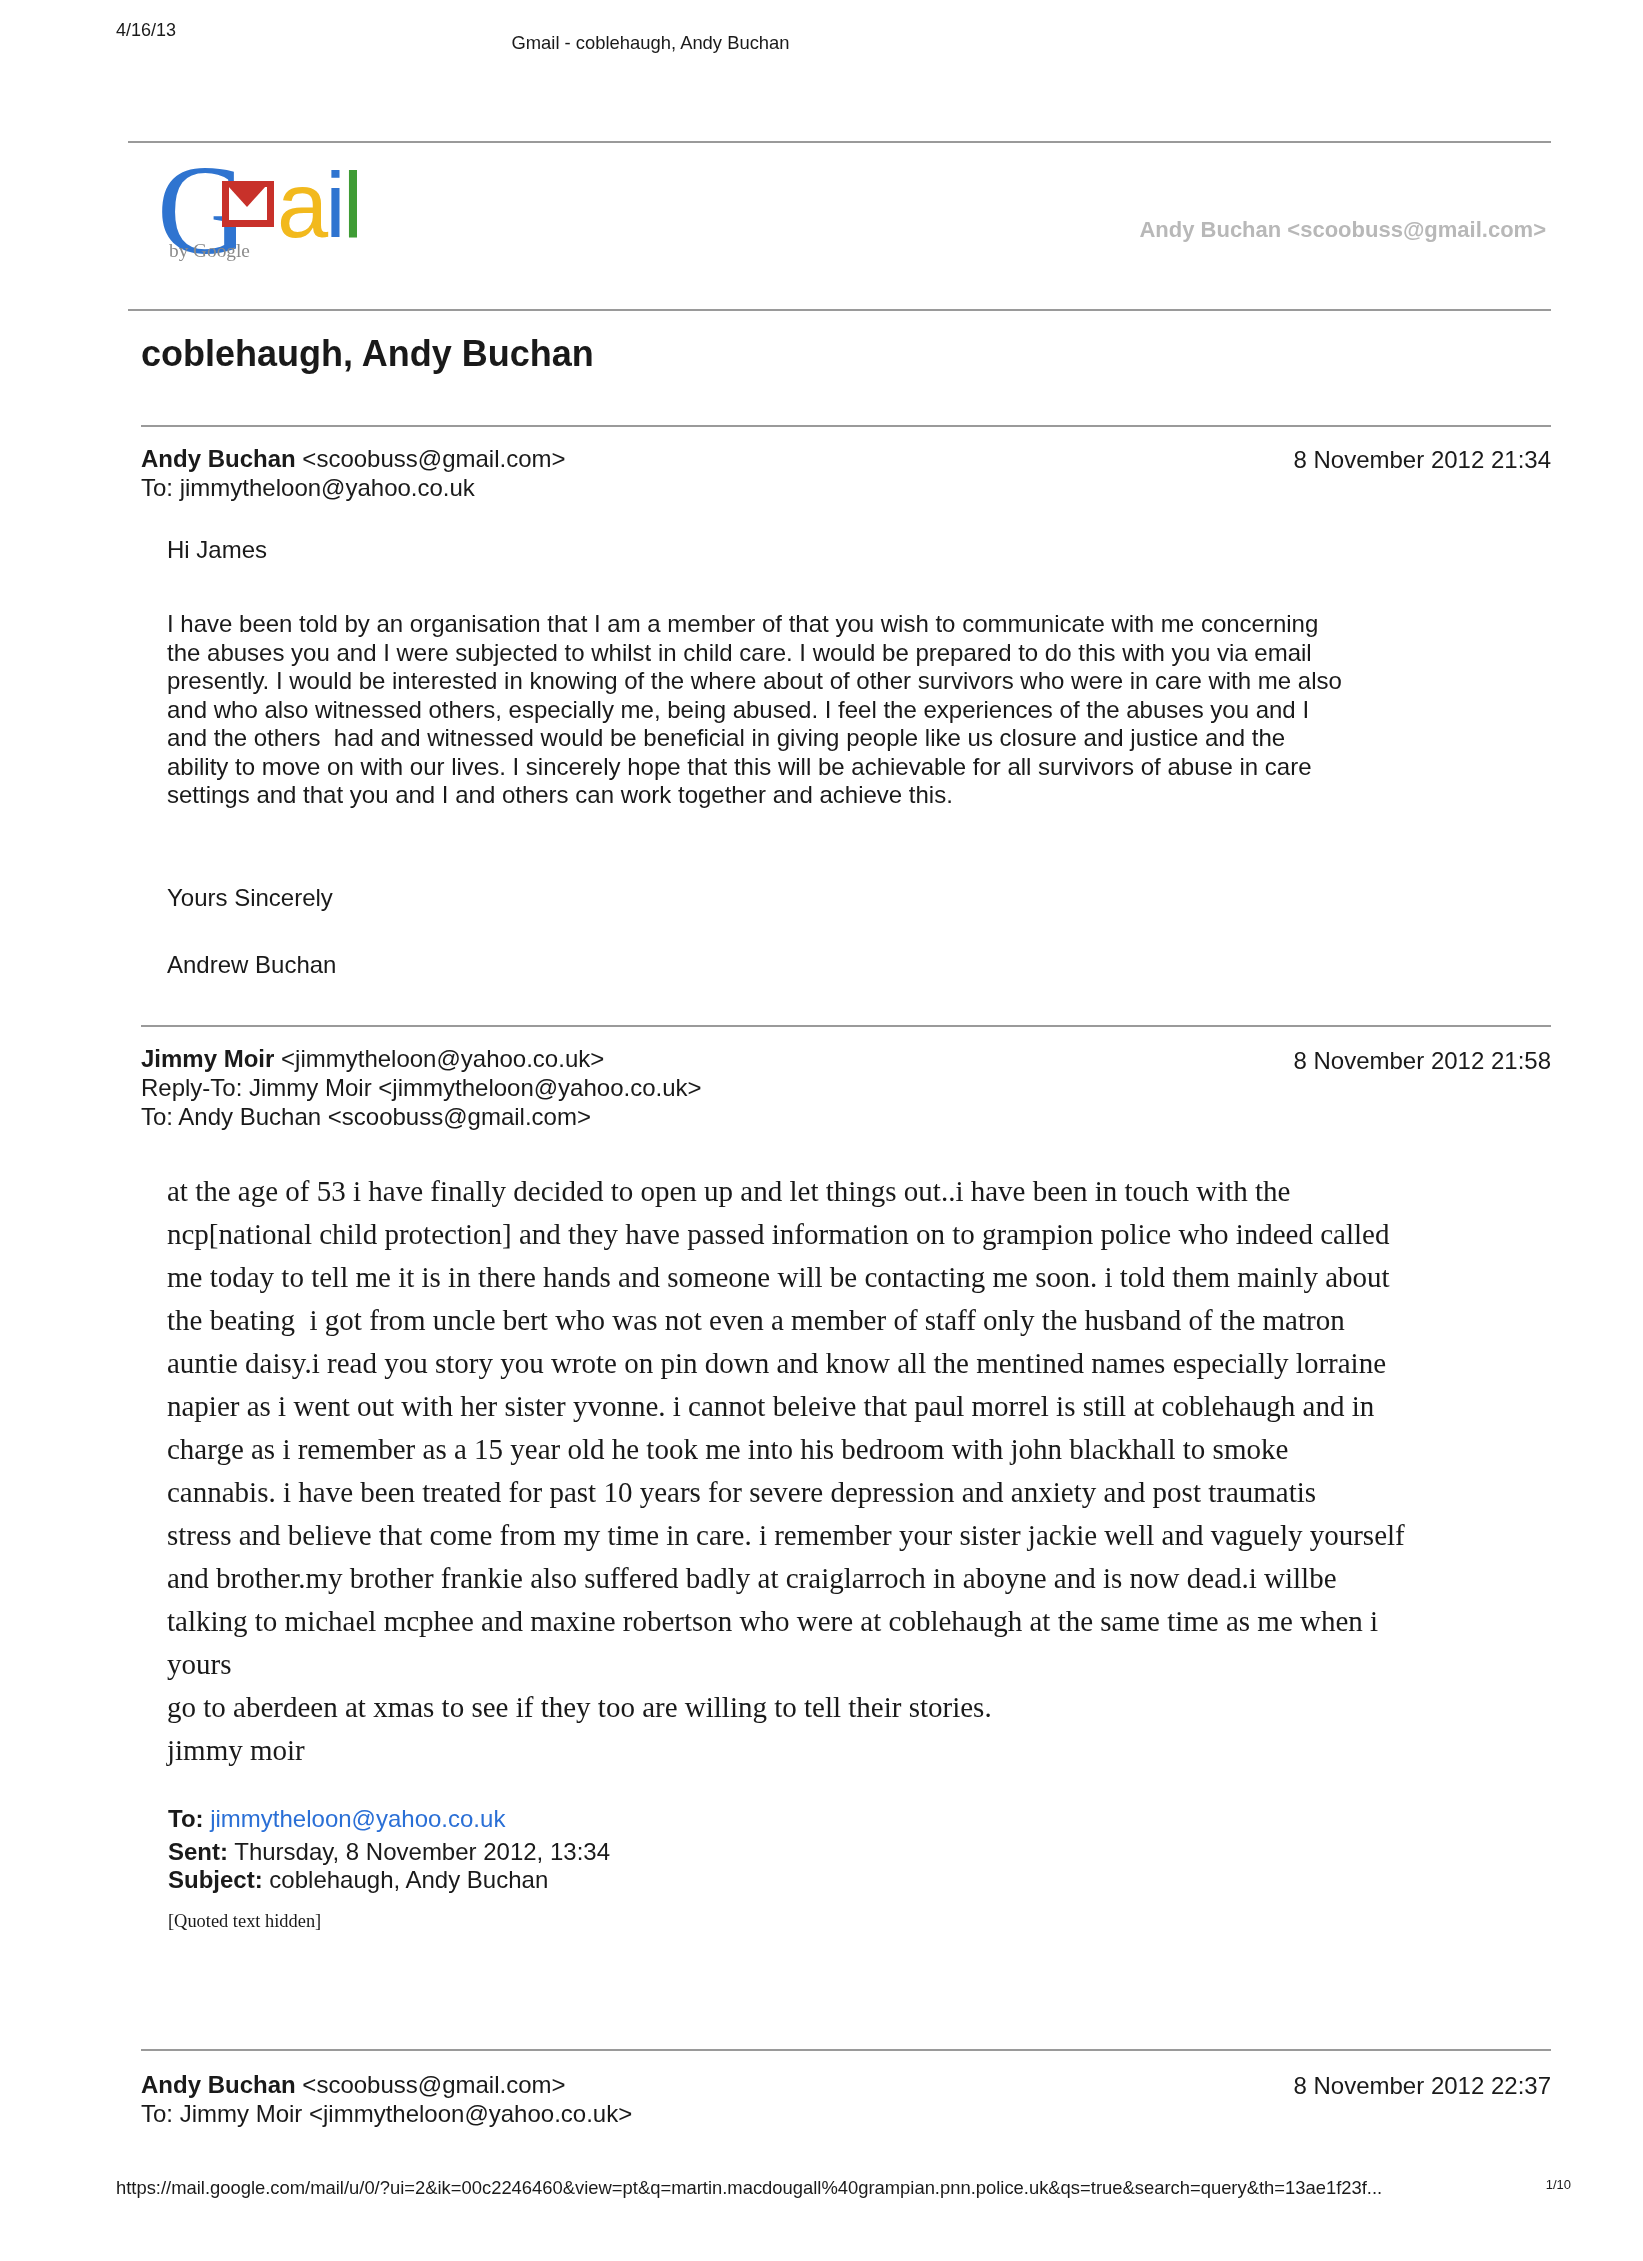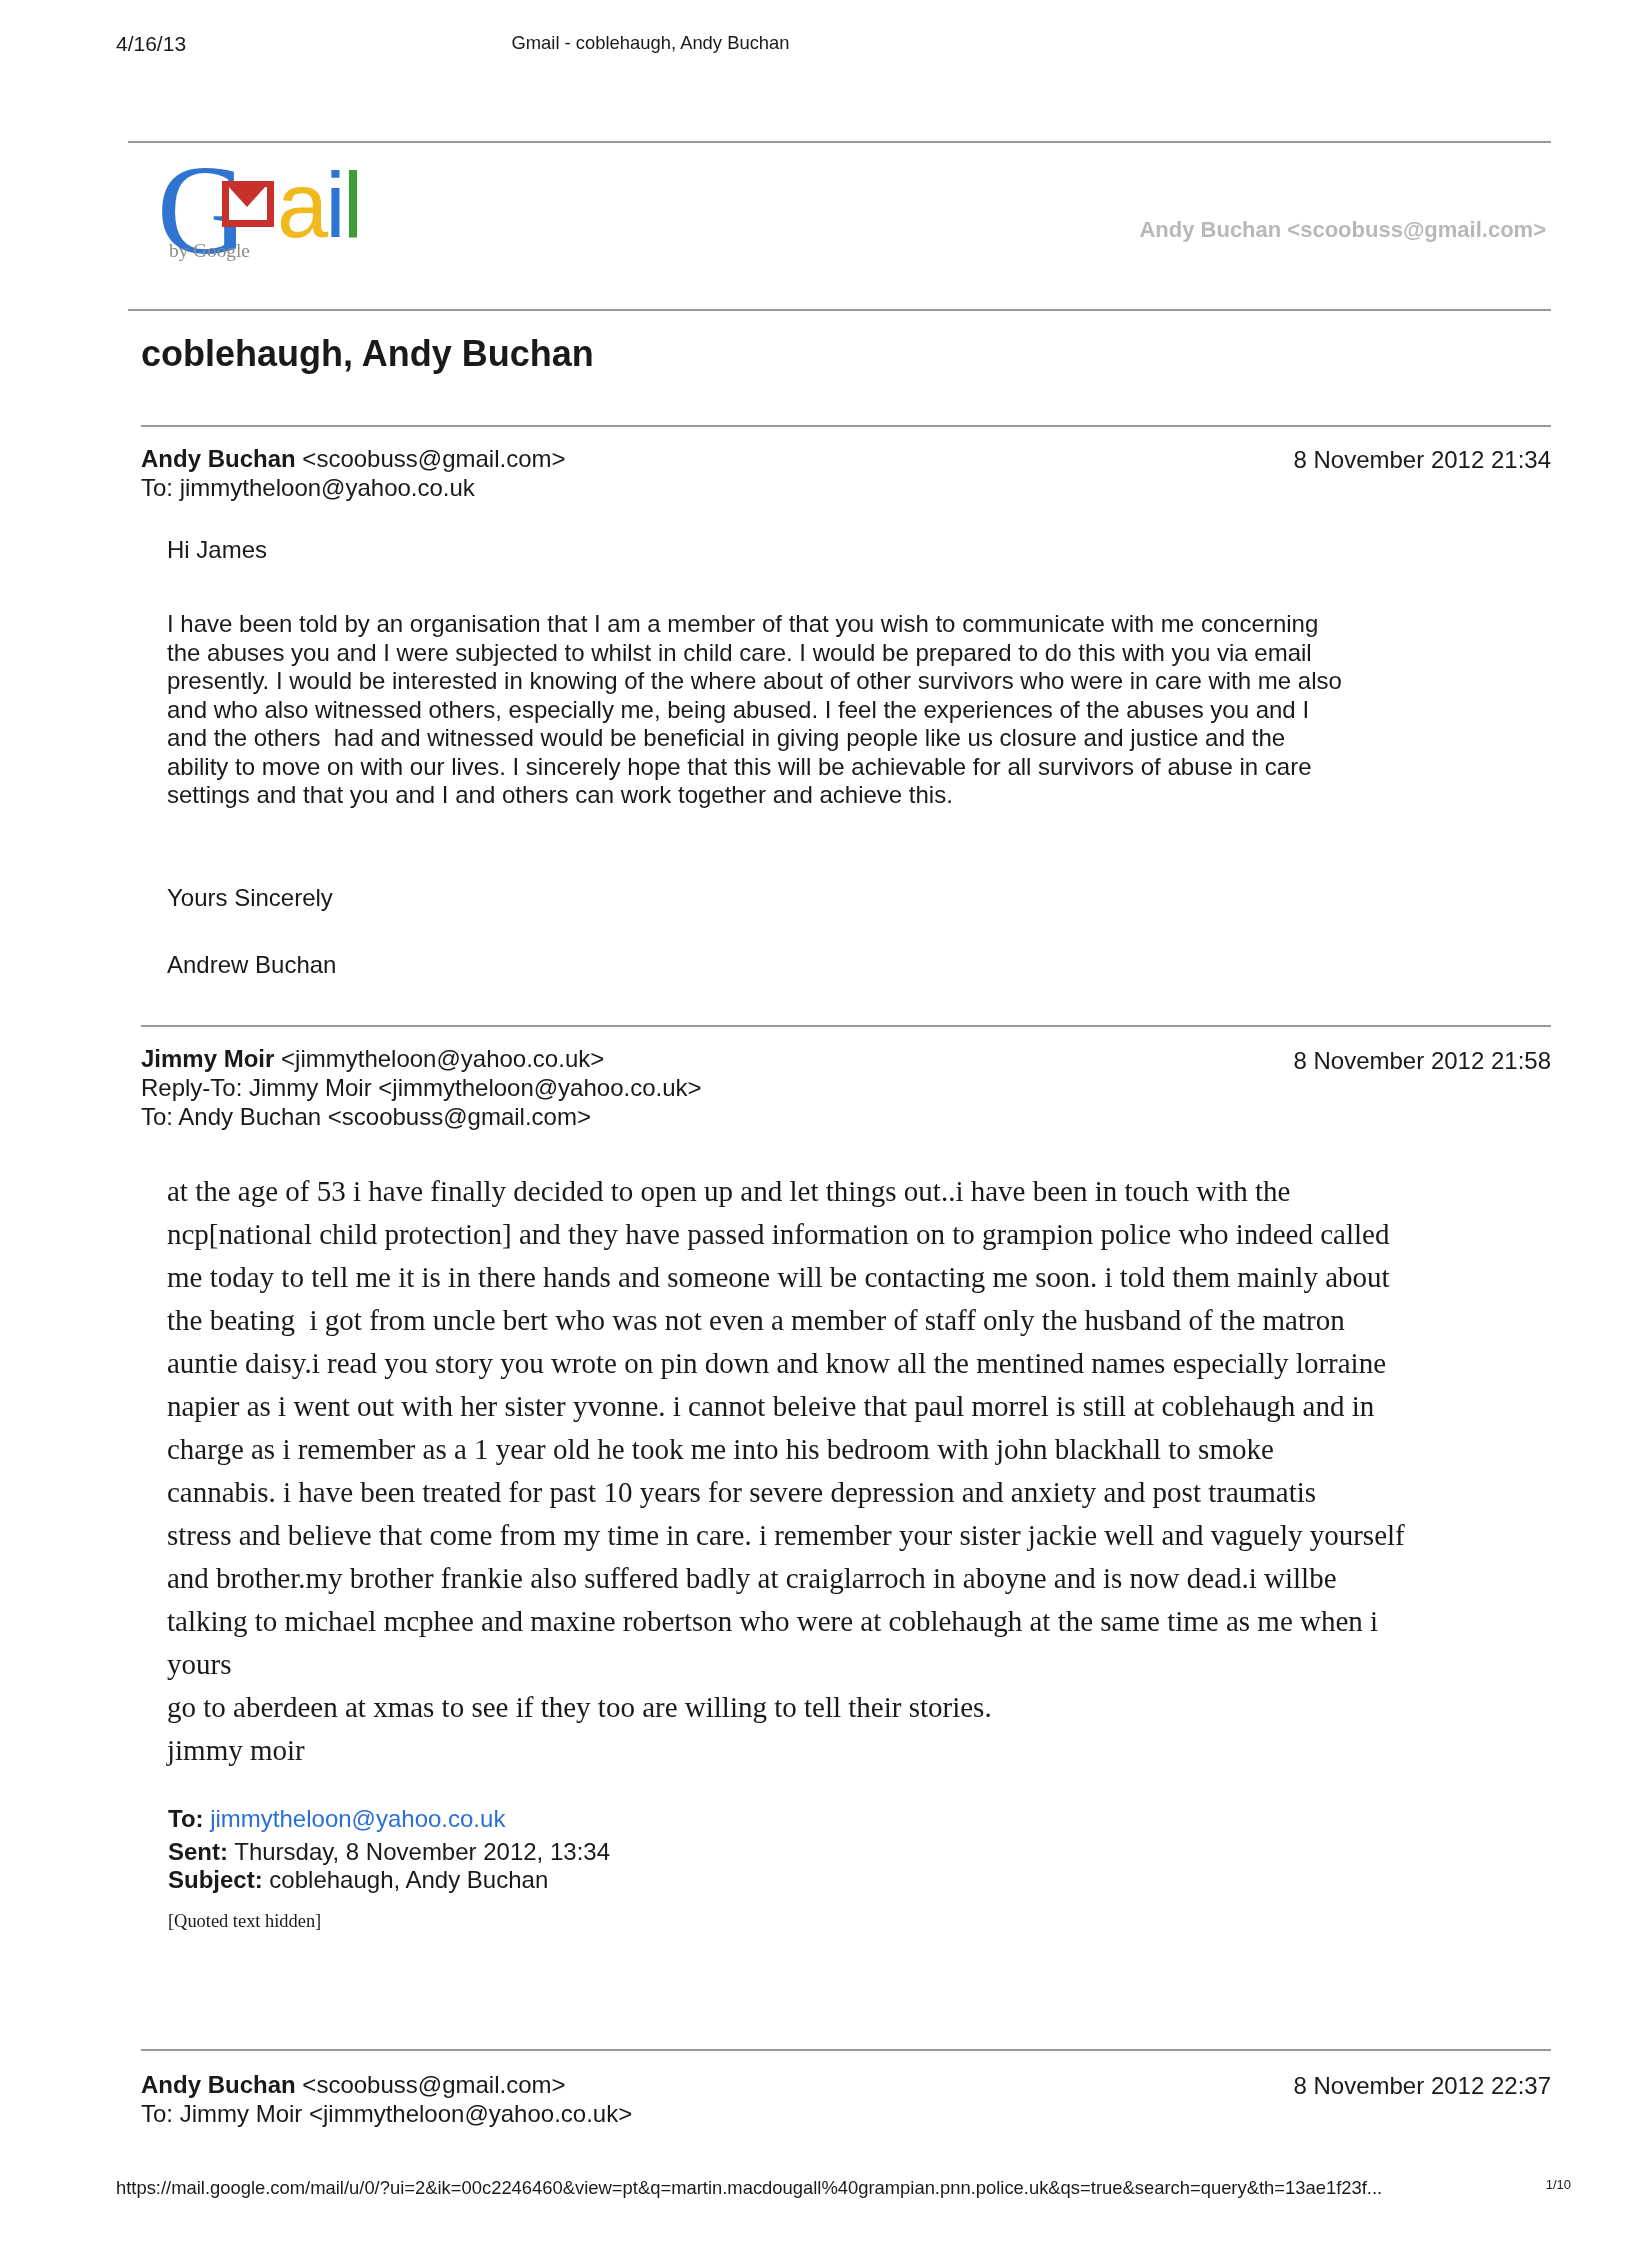--- a/index.html
+++ b/index.html
@@ -2,21 +2,21 @@
 <html style="font-size:7.7px"><head>
 <meta charset="utf-8">
 <style>
   html, body { margin: 0; padding: 0; background: #ffffff; }
   body { width: 1643px; height: 2261px; position: relative; overflow: hidden; color: #1a1a1a; }
   .sans { font-family: "Liberation Sans", "DejaVu Sans", sans-serif; }
   .serif { font-family: "Liberation Serif", "DejaVu Serif", serif; }
   .abs { position: absolute; }
 
   
-  .print-date { left: 116px; top: 32px; font-size: 21px; }
+  .print-date { left: 116px; top: 20px; font-size: 18px; }
   .print-title { left: 0; width: 1301px; top: 32px; font-size: 18.4px; text-align: center; }
 
   .hr { position: absolute; height: 1.9px; background: #9a9a9a; }
 
   
   .logo { left: 157px; top: 162px; width: 227px; height: 97px; }
   .logo .G { position: absolute; left: 0; top: -14.5px; font-family: "Liberation Serif", serif; font-size: 126px; color: #2f74d0; line-height: 1; }
   .logo .M { position: absolute; left: 65px; top: 19.3px; width: 52px; height: 46px; border: 7.7px solid #c8312a; border-top-width: 6.8px; background: #fff; box-sizing: border-box; }
   .logo .M::before { content: ""; position: absolute; left: -1px; top: -1px; width: 0; height: 0;
       border-left: 19.3px solid transparent; border-right: 19.3px solid transparent; border-top: 21px solid #c8312a; }
@@ -101,21 +101,21 @@
 <div class="abs sans hdr-line" style="left:141px; top:1074px;">Reply-To: Jimmy Moir &lt;jimmytheloon@yahoo.co.uk&gt;</div>
 <div class="abs sans hdr-line" style="left:141px; top:1103px;">To: Andy Buchan &lt;scoobuss@gmail.com&gt;</div>
 
 <div class="abs serif body-serif" style="left:167px; top:1170px; width:1401px;">
   <div>at the age of 53 i have finally decided to open up and let things out..i have been in touch with the</div>
   <div>ncp[national child protection] and they have passed information on to grampion police who indeed called</div>
   <div>me today to tell me it is in there hands and someone will be contacting me soon. i told them mainly about</div>
   <div style="white-space:pre;">the beating  i got from uncle bert who was not even a member of staff only the husband of the matron</div>
   <div>auntie daisy.i read you story you wrote on pin down and know all the mentined names especially lorraine</div>
   <div>napier as i went out with her sister yvonne. i cannot beleive that paul morrel is still at coblehaugh and in</div>
-  <div>charge as i remember as a 1 year old he took me into his bedroom with john blackhall to smoke</div>
+  <div>charge as i remember as a 15 year old he took me into his bedroom with john blackhall to smoke</div>
   <div>cannabis. i have been treated for past 10 years for severe depression and anxiety and post traumatis</div>
   <div>stress and believe that come from my time in care. i remember your sister jackie well and vaguely yourself</div>
   <div>and brother.my brother frankie also suffered badly at craiglarroch in aboyne and is now dead.i willbe</div>
   <div>talking to michael mcphee and maxine robertson who were at coblehaugh at the same time as me when i</div>
   <div>yours</div>
   <div>go to aberdeen at xmas to see if they too are willing to tell their stories.</div>
   <div>jimmy moir</div>
 </div>
 
 <div class="abs sans quote-block" style="left:168px; top:1800px;">

